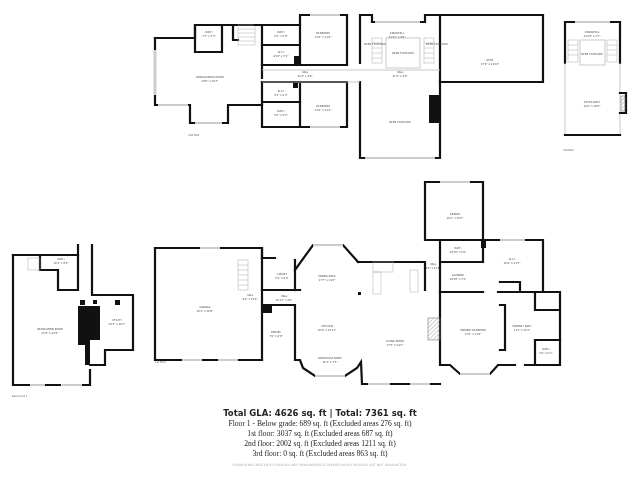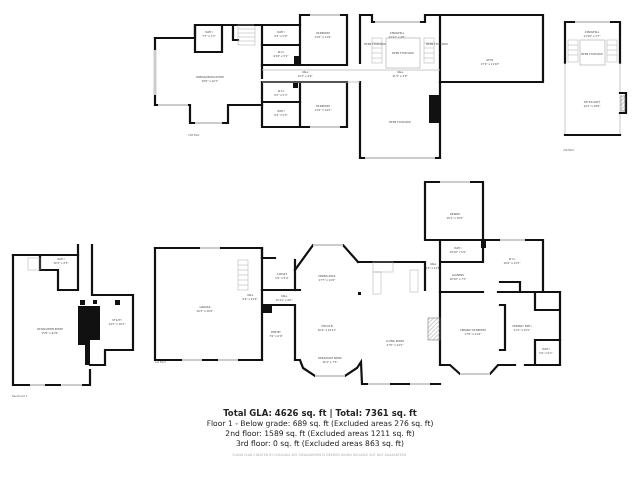--- a/index.html
+++ b/index.html
@@ -8,21 +8,21 @@
   .wall { stroke: #111; stroke-width: 2.2; fill: none; stroke-linecap: square; }
   .thin { stroke: #bbb; stroke-width: 0.8; fill: none; }
   .win { stroke: #ccc; stroke-width: 2; fill: none; }
   .solid { fill: #111; }
   .hatch { fill: url(#hatchpat); stroke: #777; stroke-width: 0.6; }
   .stair { stroke: #aaa; stroke-width: 0.5; fill: none; }
   .rl { font-family: "DejaVu Sans", sans-serif; font-size: 2.6px; fill: #444; text-anchor: middle; }
   .fl { font-family: "DejaVu Sans", sans-serif; font-size: 2.6px; fill: #555; }
   #summary { position: absolute; left: 0; top: 408px; width: 640px; text-align: center; color: #222; }
   #summary .total { font-size: 8.5px; font-weight: bold; line-height: 11px; }
-  #summary .line { font-size: 7.6px; line-height: 10px; }
+  #summary .line { font-size: 7.6px; line-height: 10px; font-family: Liberation Serif, serif; }
   #summary .disc { font-size: 3px; color: #aaa; margin-top: 4px; letter-spacing: 0.1px; }
 </style>
 </head>
 <body>
 
 <svg id="plan" viewBox="0 0 640 405" xmlns="http://www.w3.org/2000/svg">
   <defs>
     <pattern id="hatchpat" width="3" height="3" patternUnits="userSpaceOnUse" patternTransform="rotate(45)">
       <line x1="0" y1="0" x2="0" y2="3" stroke="#888" stroke-width="0.8"></line>
     </pattern>
@@ -218,16 +218,17 @@
     <text class="fl" x="188" y="136">2nd floor</text>
     <text class="fl" x="563" y="151">3rd floor</text>
     <text class="fl" x="155" y="363">1st floor</text>
     <text class="fl" x="12" y="397">Basement 1</text>
   </g>
 </svg>
 
 <div id="summary">
   <div class="total">Total GLA: 4626 sq. ft | Total: 7361 sq. ft</div>
   <div class="line">Floor 1 - Below grade: 689 sq. ft (Excluded areas 276 sq. ft)</div>
-  <div class="line">2nd floor: 1589 sq. ft (Excluded areas 1211 sq. ft)</div>
+  <div class="line">1st floor: 3037 sq. ft (Excluded areas 687 sq. ft)</div>
+  <div class="line">2nd floor: 2002 sq. ft (Excluded areas 1211 sq. ft)</div>
   <div class="line">3rd floor: 0 sq. ft (Excluded areas 863 sq. ft)</div>
   <div class="disc">FLOOR PLAN CREATED BY CUBICASA APP. MEASUREMENTS DEEMED HIGHLY RELIABLE BUT NOT GUARANTEED.</div>
 </div>
 
 </body></html>

